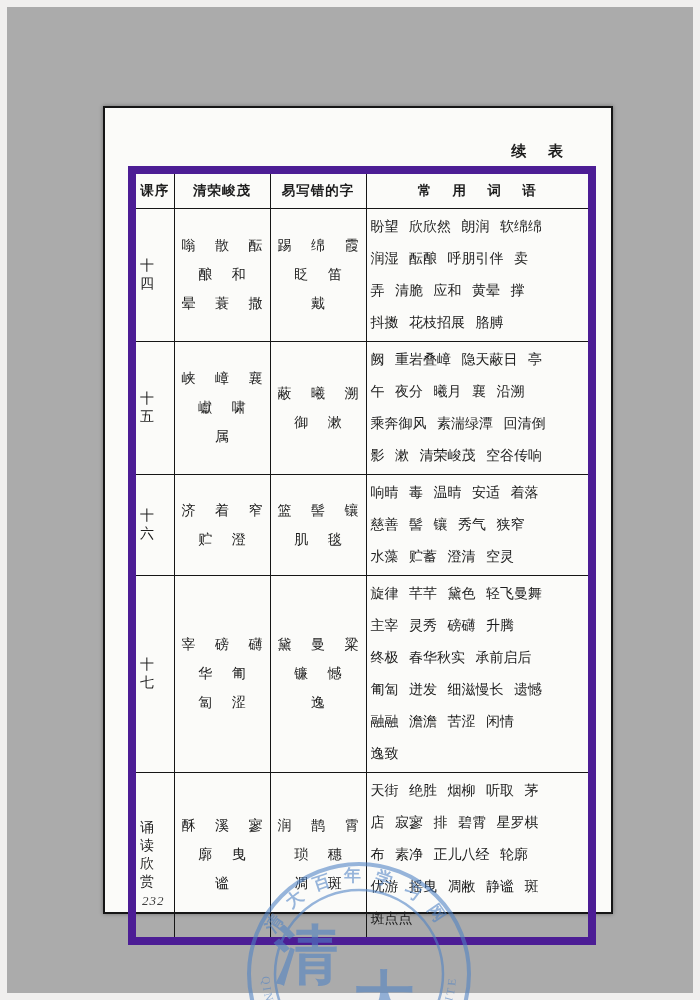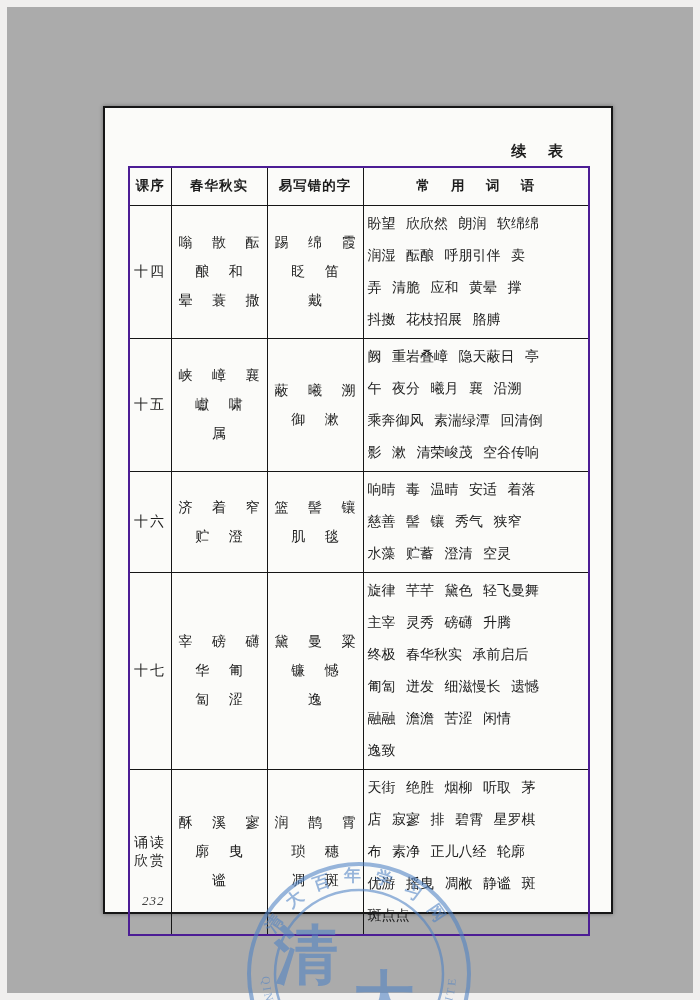--- a/index.html
+++ b/index.html
@@ -24,21 +24,21 @@
   }
   .cont-label{
     position:absolute;top:34px;right:46px;
     font-size:15px;font-weight:bold;letter-spacing:2px;word-spacing:14px;
     white-space:pre;
   }
   table.vocab{
     position:absolute;left:23px;top:58px;
     width:460px;table-layout:fixed;
     border-collapse:collapse;
-    border:2px solid #4c1d95;
+    border:8px solid #4c1d95;
   }
   table.vocab th, table.vocab td{
     border:1.5px solid #161616;
     padding:2px 4px;
     vertical-align:middle;
     font-size:14px;
     box-sizing:border-box;
   }
   table.vocab th{
     height:38px;font-weight:bold;text-align:center;
@@ -88,21 +88,21 @@
     <table class="vocab">
       <colgroup>
         <col style="width:42px">
         <col style="width:96px">
         <col style="width:96px">
         <col style="width:226px">
       </colgroup>
       <tbody>
           <tr>
         <th>课序</th>
-        <th>春华秋实</th>
+        <th>清荣峻茂</th>
         <th>易写错的字</th>
         <th class="words-h">常 用 词 语</th>
       </tr>
       <tr class="r0">
         <td class="lesson">十四</td>
         <td class="chars">嗡 散 酝
 酿 和
 晕 蓑 撒</td>
         <td class="chars">踢 绵 霞
 眨 笛

